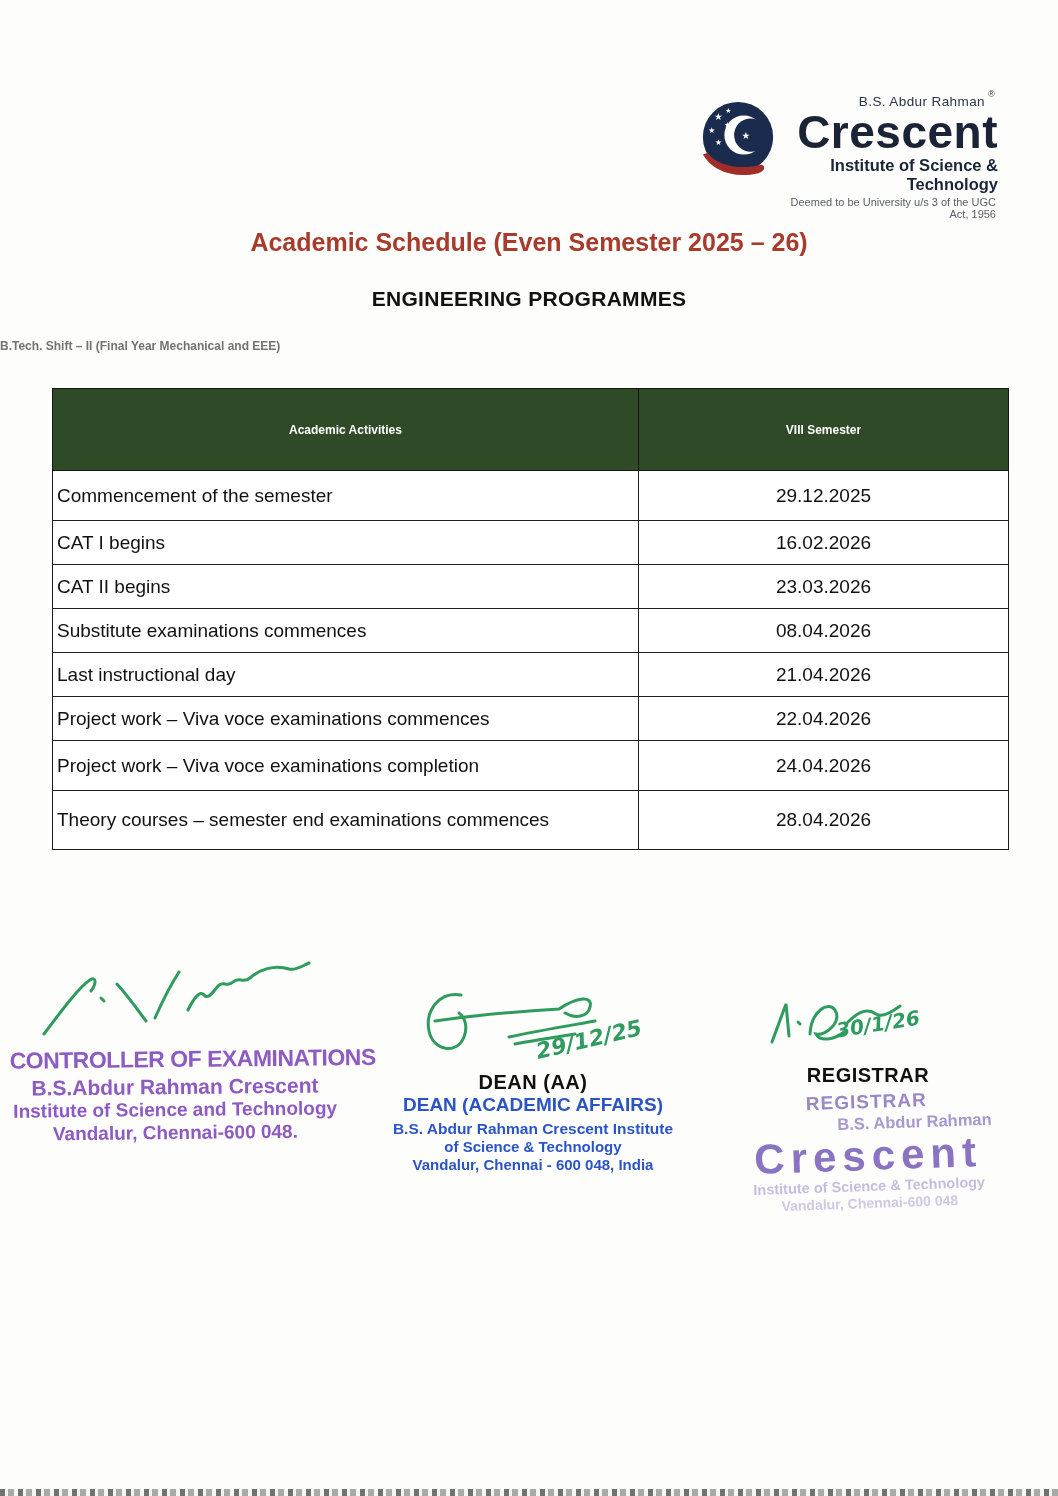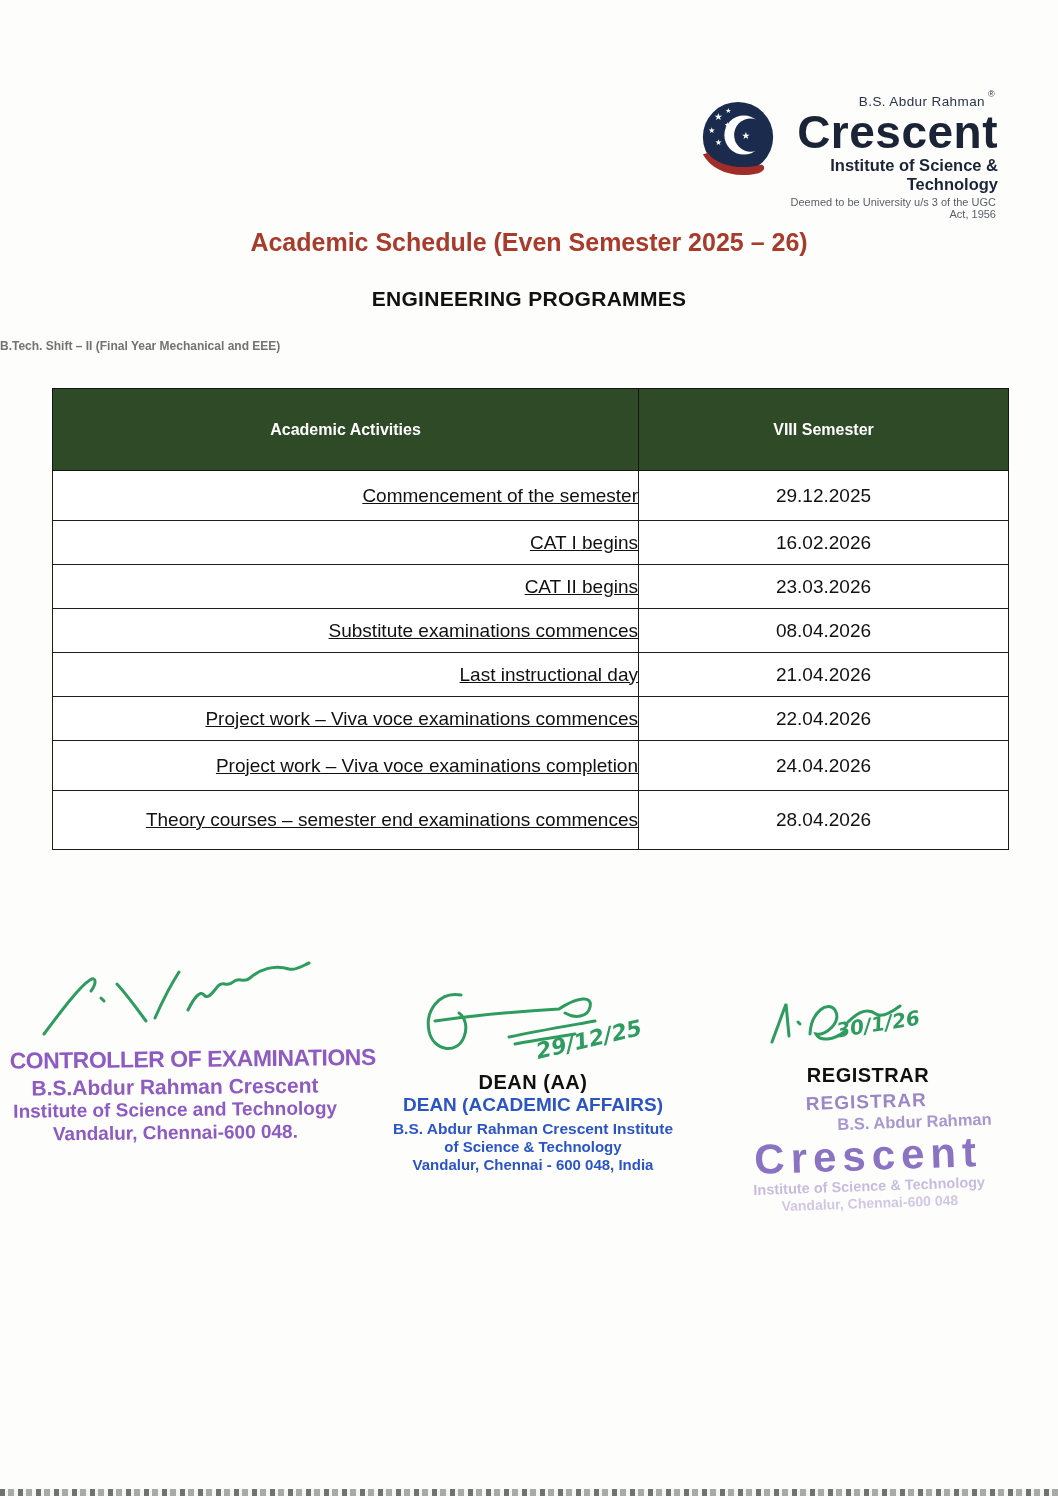--- a/index.html
+++ b/index.html
@@ -25,25 +25,25 @@
   .title-prog { position:absolute; top:287px; left:0; width:100%; text-align:center;
     font-size:21px; font-weight:bold; color:#111; letter-spacing:.3px; }
   .title-batch { position:absolute; top:339px; left:0; width:100%; text-align:left;
     font-size:12px; font-weight:bold; color:#737373; }
 
   
   table.schedule { position:absolute; left:52px; top:388px; width:956px;
     border-collapse:collapse; table-layout:fixed; }
   table.schedule th, table.schedule td { border:1.5px solid #1c1c1c; }
   table.schedule thead th {
-    background:#2f4a27; color:#fff; font-size:16px; font-weight:bold;
+    background:#2f4a27; color:#fff; font-size:12px; font-weight:bold;
     height:82px; text-align:center; border-color:#141414;
   }
   table.schedule td { font-size:19px; color:#111; background:#fff; }
-  td.act { padding-left:4px; text-align:right;text-decoration:underline; }
+  td.act { padding-left:4px; text-align:left; }
   td.date { text-align:center; }
   tbody tr:nth-child(1) { height:50px; }
   tbody tr:nth-child(2), tbody tr:nth-child(3), tbody tr:nth-child(4),
   tbody tr:nth-child(5), tbody tr:nth-child(6) { height:44px; }
   tbody tr:nth-child(7) { height:50px; }
   tbody tr:nth-child(8) { height:59px; }
 
   
   .sig-block { position:absolute; text-align:center; }
   .sig-coe { left:10px; top:952px; width:330px; }

